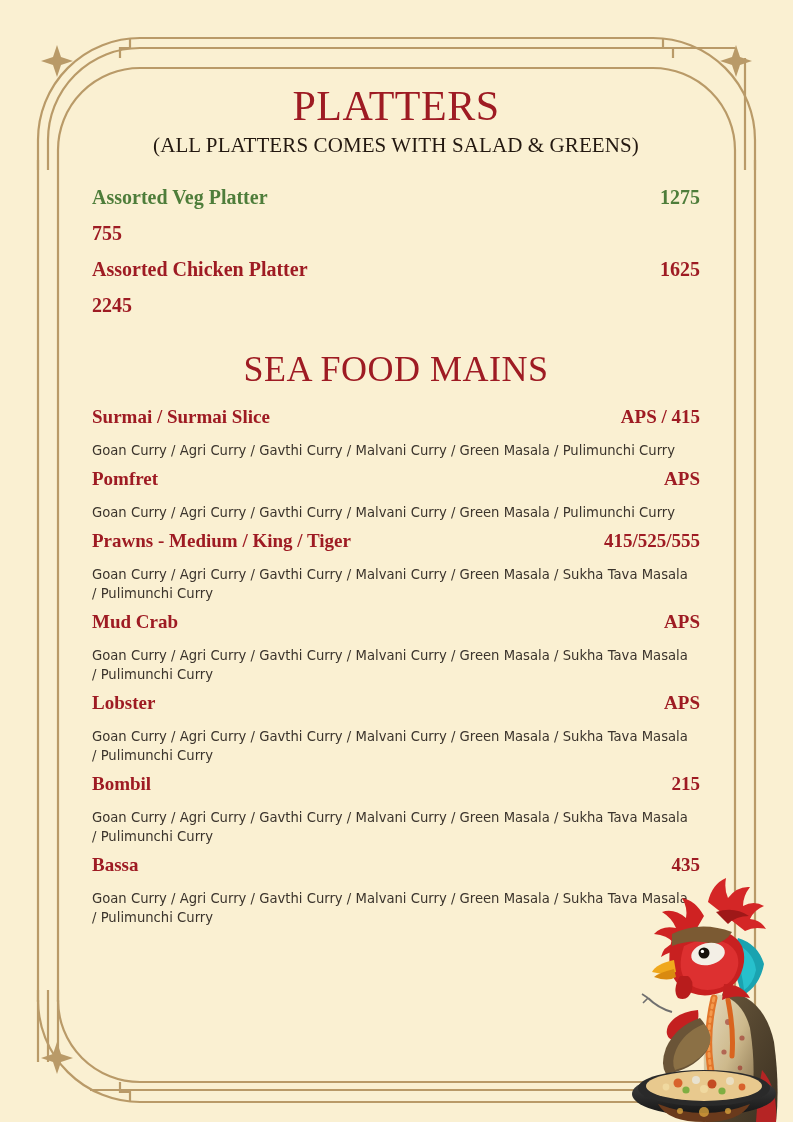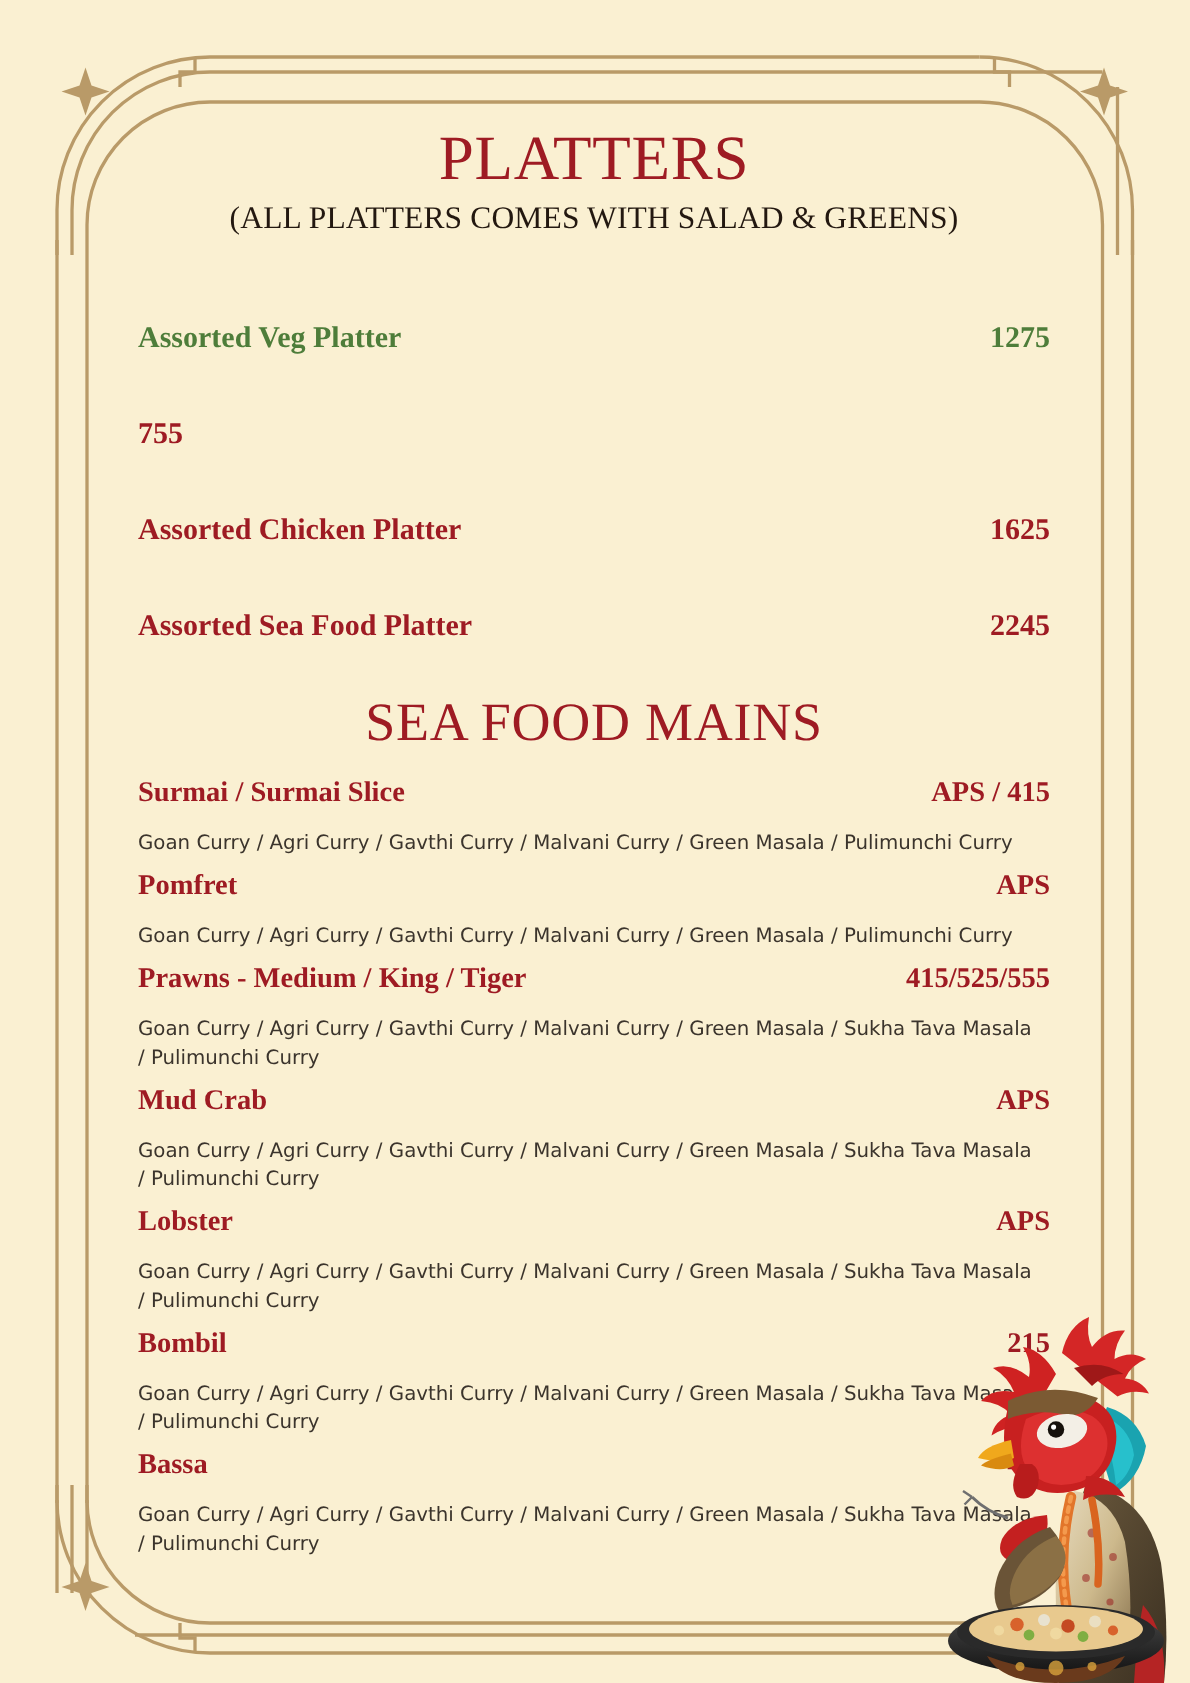--- a/index.html
+++ b/index.html
@@ -78,21 +78,21 @@
     align-items: baseline;
     justify-content: space-between;
     margin-bottom: 12px;
     font-size: 20px;
     line-height: 24px;
     font-weight: bold;
     font-family: "Liberation Serif", serif;
     gap: 46px;
   }
   .platter-row .name { color: #9e1b23; text-align: left; }
-  .platter-row .price { color: #9e1b23; text-align: right; white-space: nowrap; margin-top: 28px; }
+  .platter-row .price { color: #9e1b23; text-align: right; white-space: nowrap; }
   .platter-row.veg .name,
   .platter-row.veg .price { color: #4e7d3a; }
 
   
   .dish-list {
     margin-top: 14px;
   }
   .dish {
     margin-bottom: 7px;
   }
@@ -189,21 +189,20 @@
           <span class="price">1275</span>
         </div>
         <div class="platter-row">
           <span class="price">755</span>
         </div>
         <div class="platter-row">
           <span class="name">Assorted Chicken Platter</span>
           <span class="price">1625</span>
         </div>
         <div class="platter-row">
-          <span class="name">Assorted Sea Food Platter</span>
           <span class="price">2245</span>
         </div>
       </div>
 
     <h2 class="section-title title-seafood">SEA FOOD MAINS</h2>
 
     <div class="dish-list" id="dish-list">
         <div class="dish">
           <div class="dish-head">
             <span class="name">Surmai / Surmai Slice</span>

